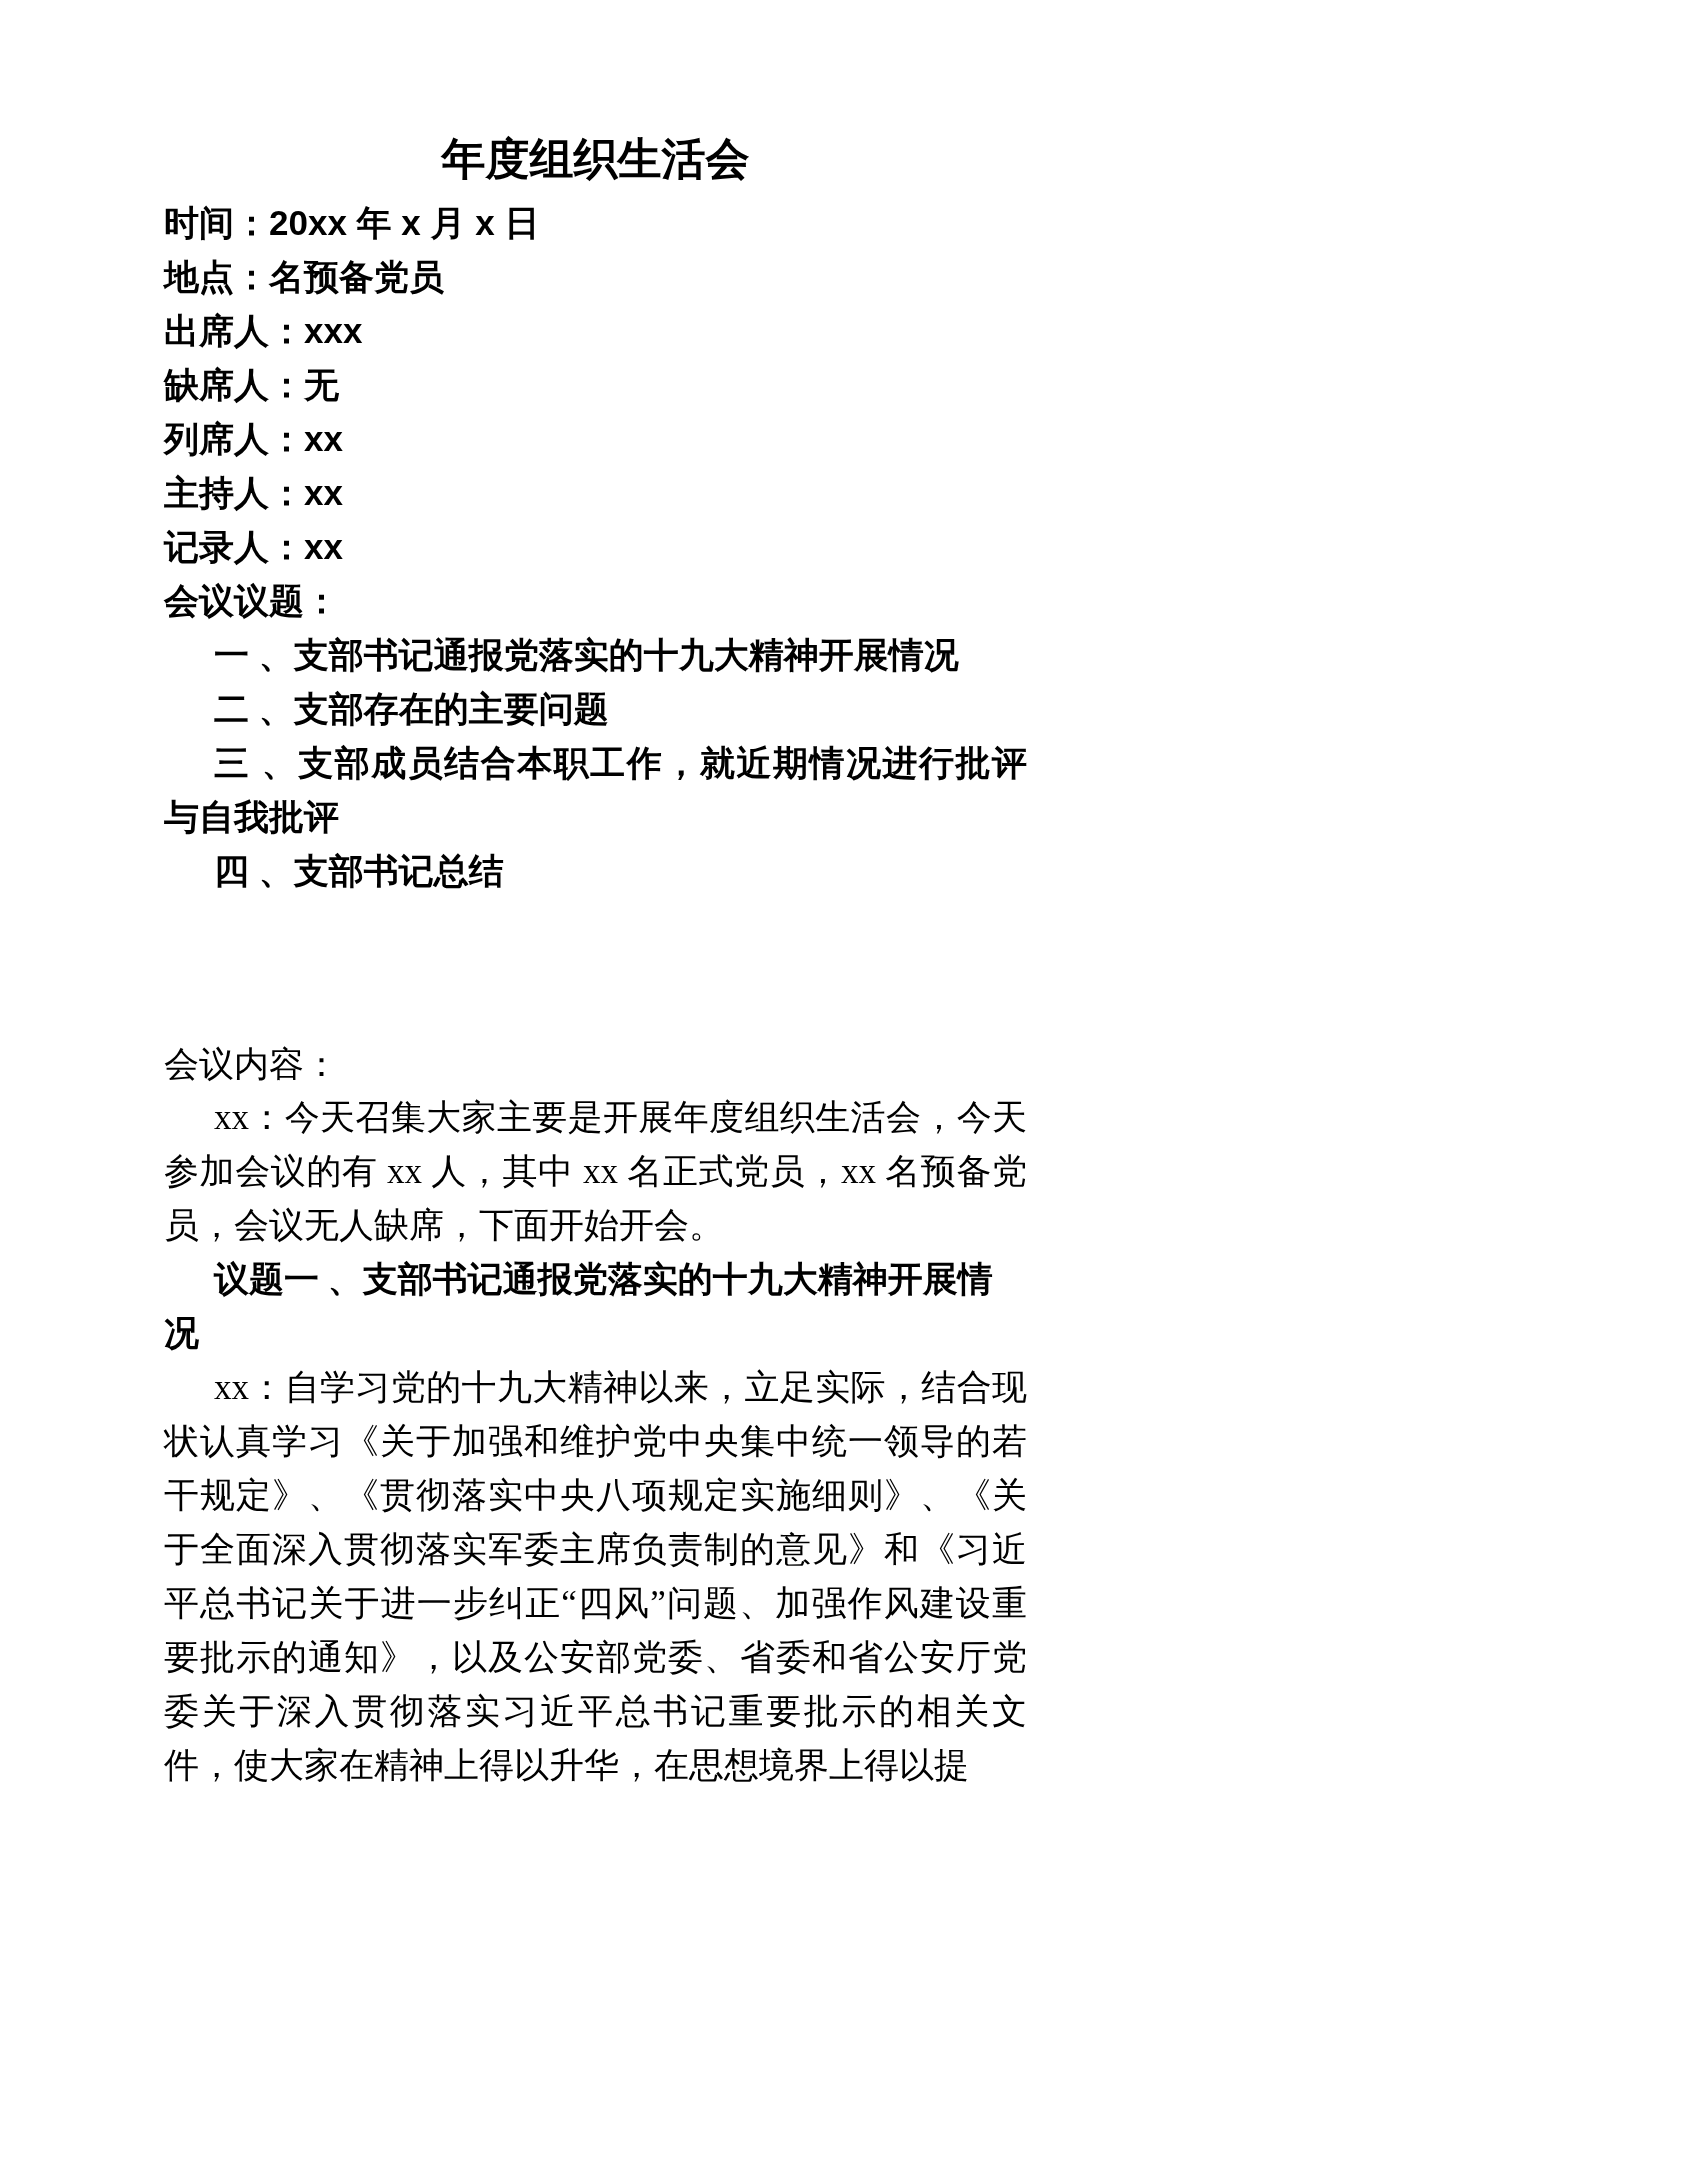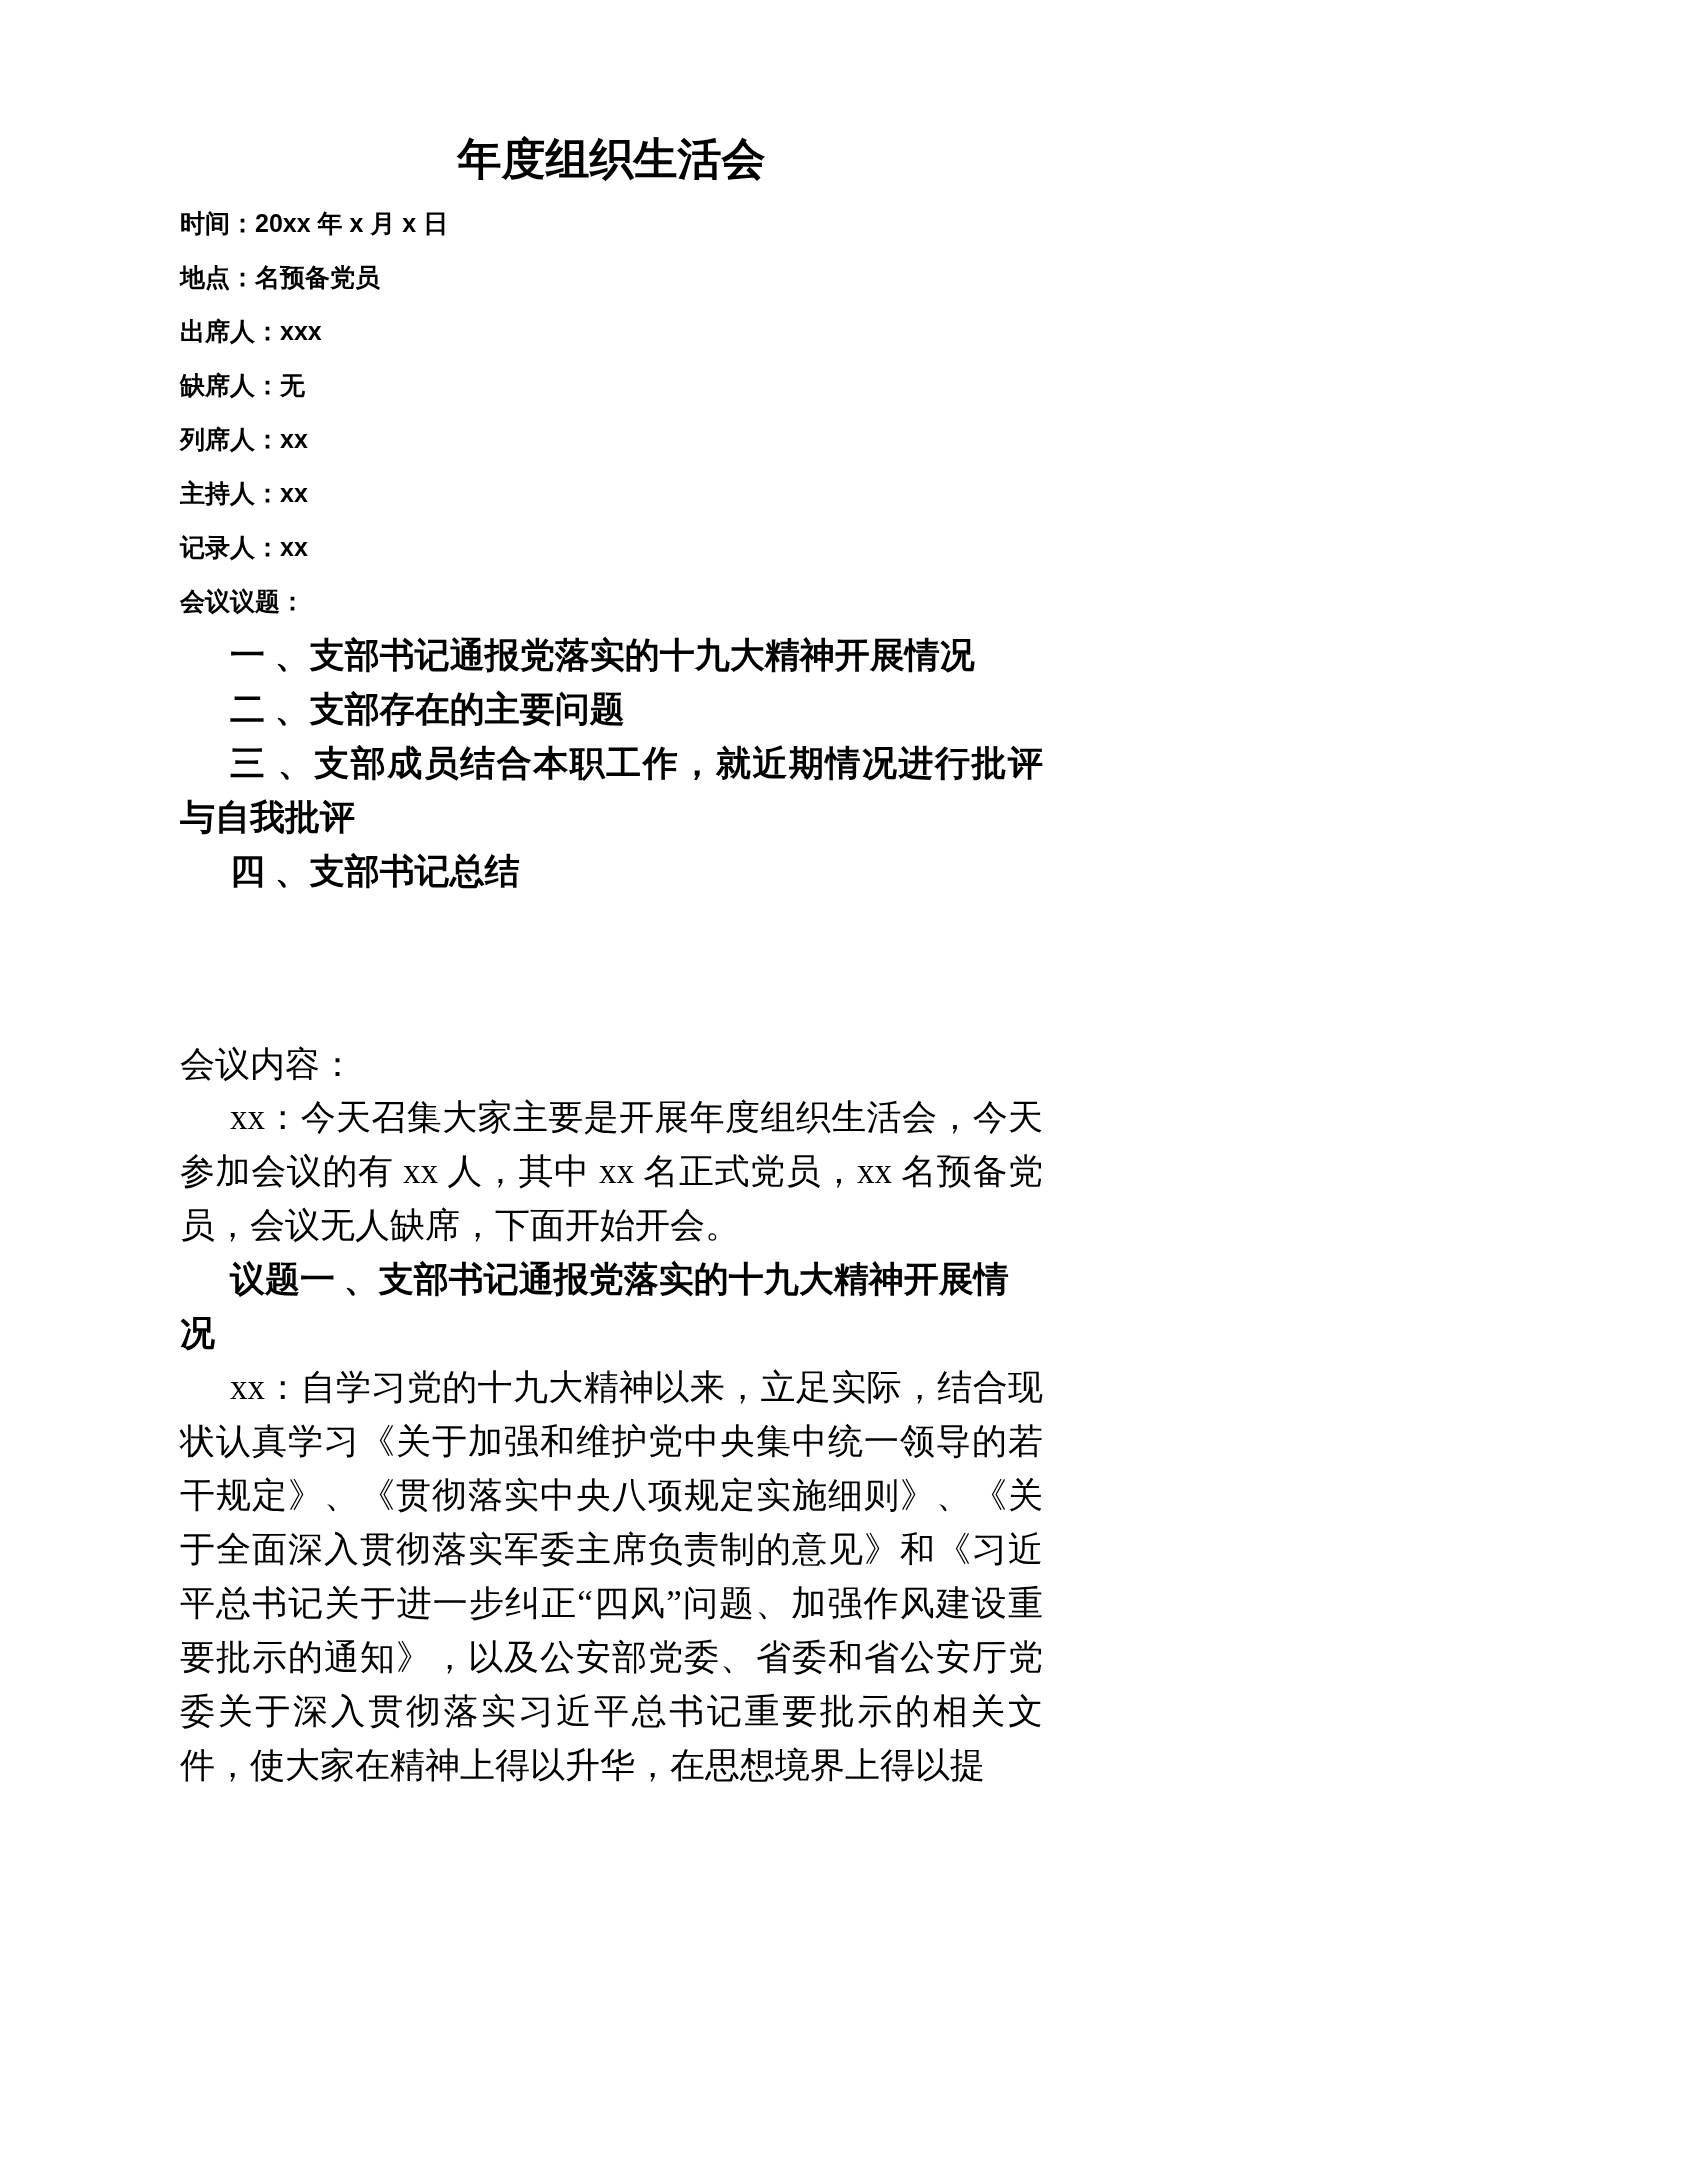--- a/index.html
+++ b/index.html
@@ -10,34 +10,34 @@
   body {
     width: 1683px;
     height: 2178px;
     position: relative;
     font-family: "Liberation Sans", sans-serif;
     color: #000000;
     overflow: hidden;
   }
   .page {
     position: absolute;
-    left: 180px;
+    left: 164px;
     top: 131px;
     width: 863px;
   }
   .doc-title {
     font-family: "Liberation Serif", "DejaVu Serif", serif;
     font-weight: 700;
     font-size: 44px;
     line-height: 57px;
     text-align: center;
     margin: 0 0 8px 0;
   }
   .meta-line {
-    font-size: 25px;
+    font-size: 35px;
     font-weight: 700;
     line-height: 54px;
     white-space: nowrap;
   }
   .agenda-item {
     font-size: 35px;
     font-weight: 700;
     line-height: 54px;
     text-indent: 50px;
     text-align: justify;

